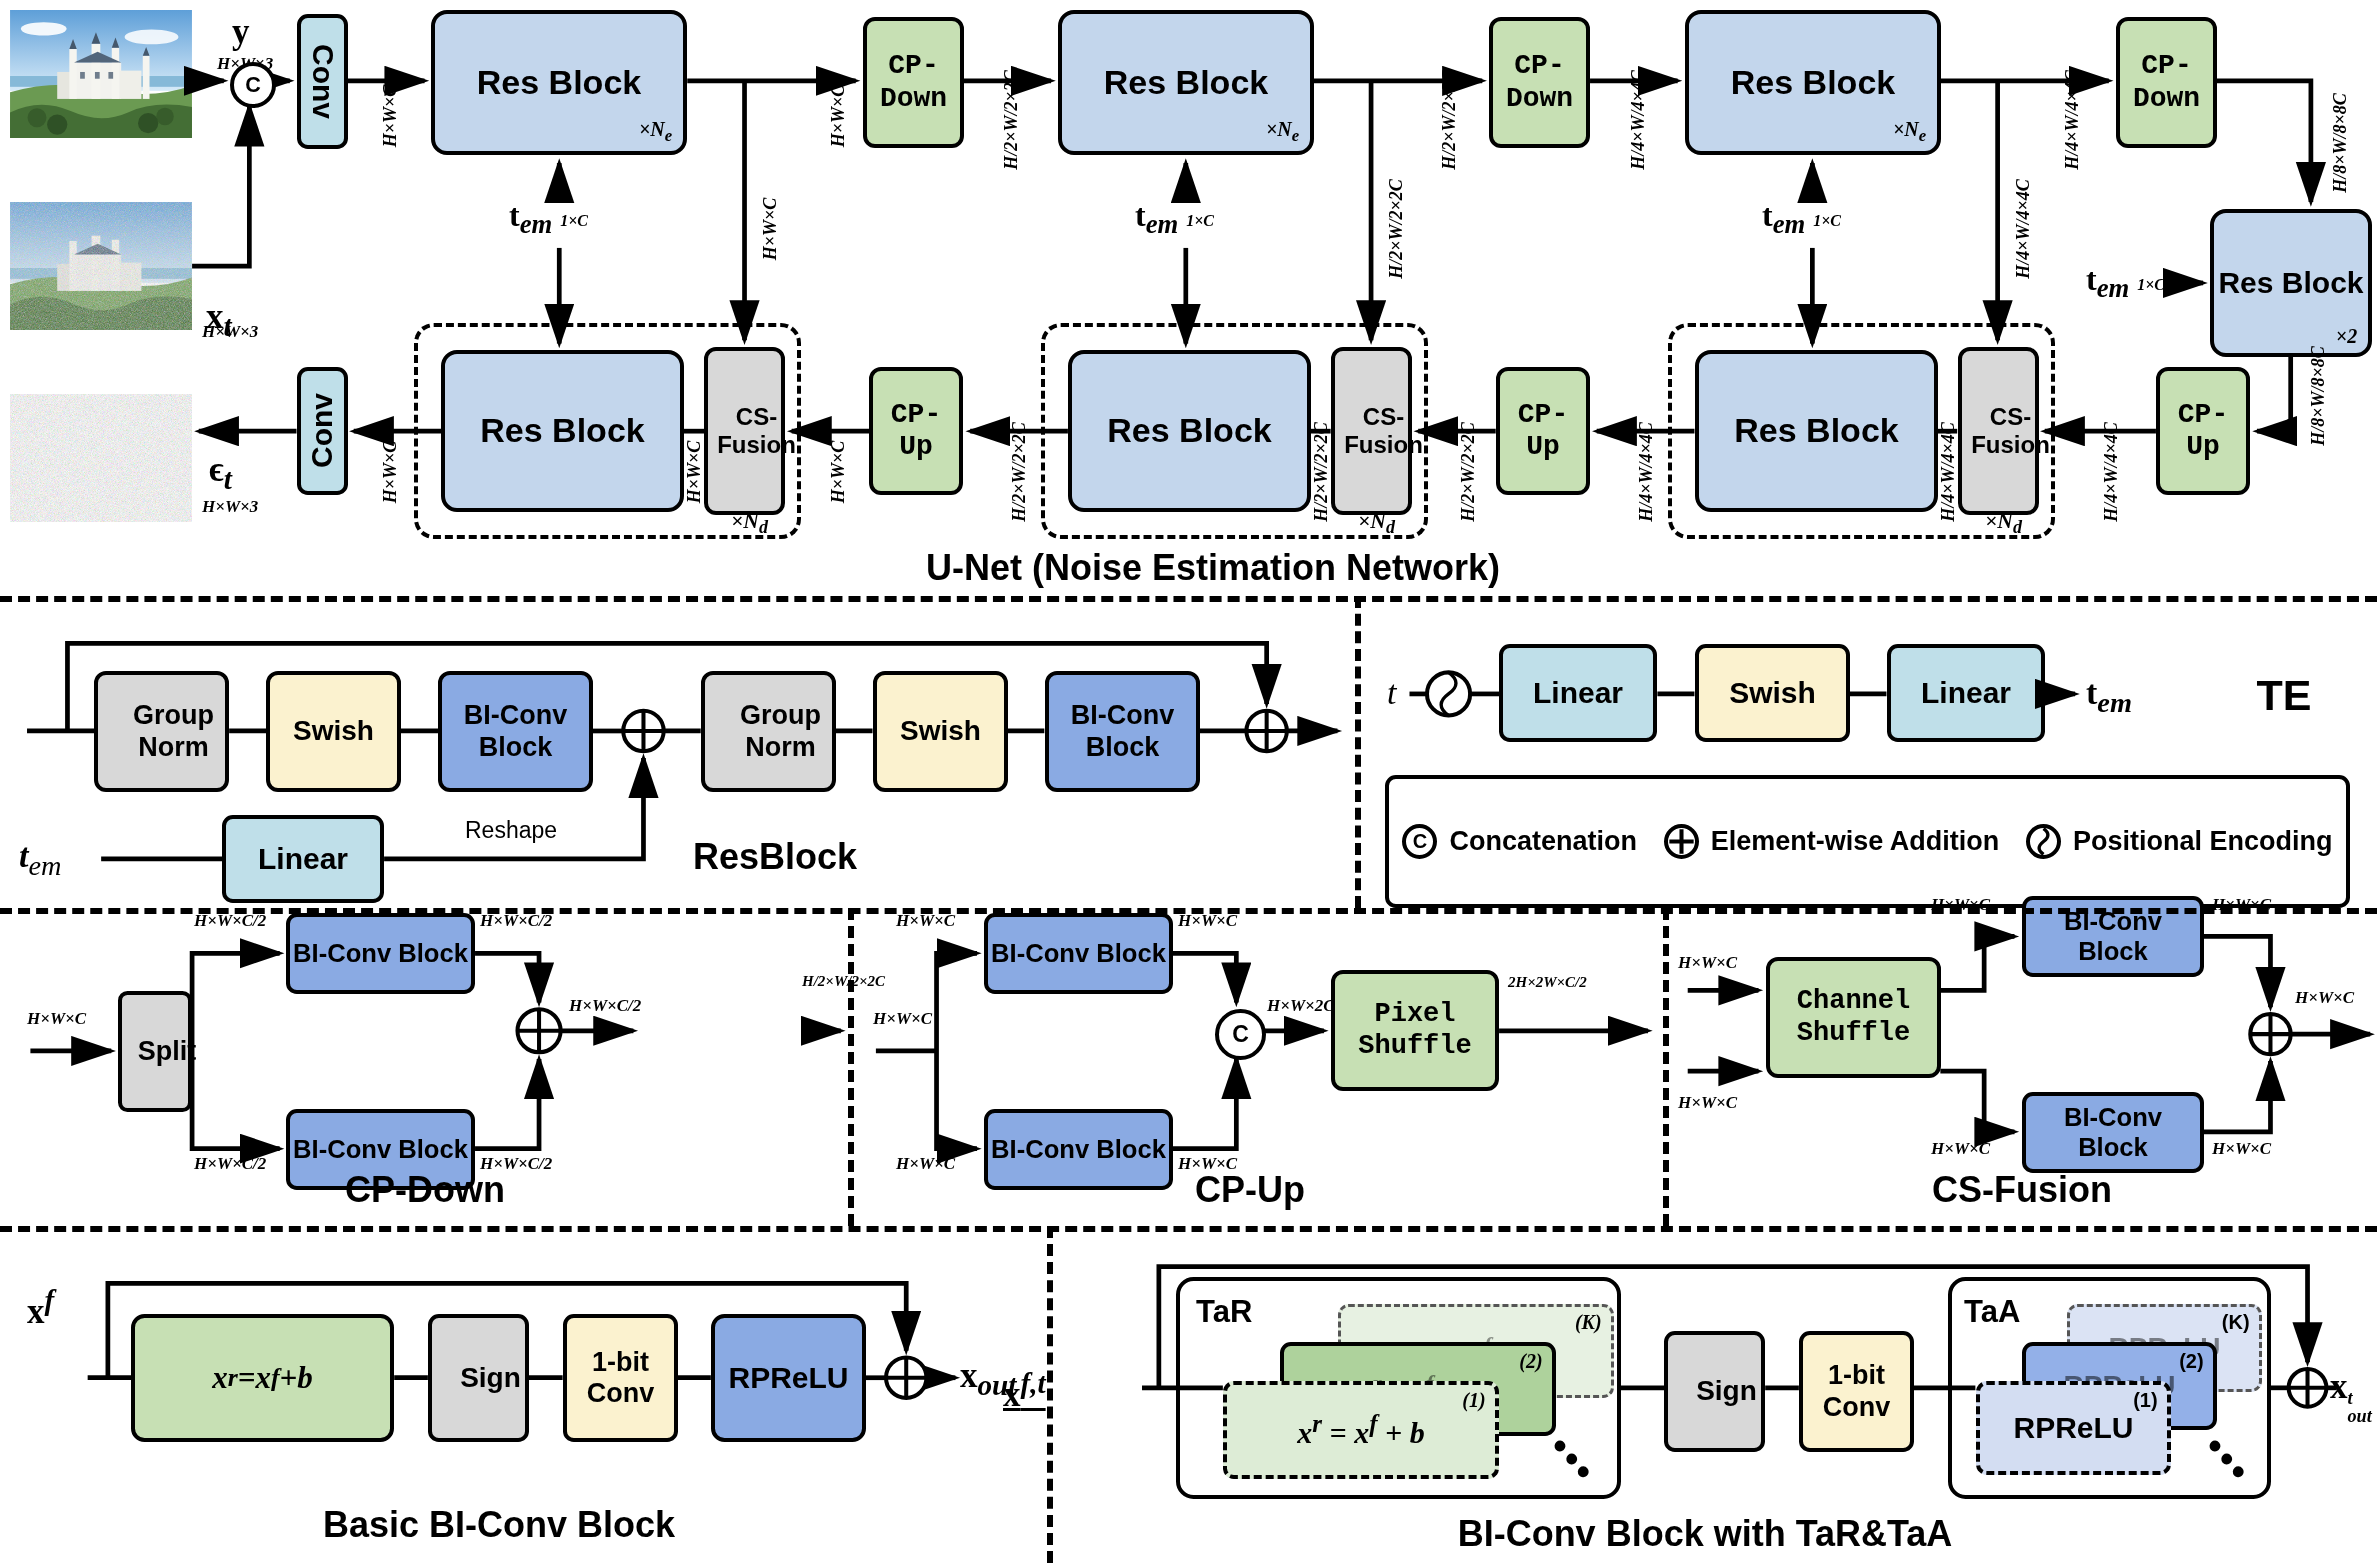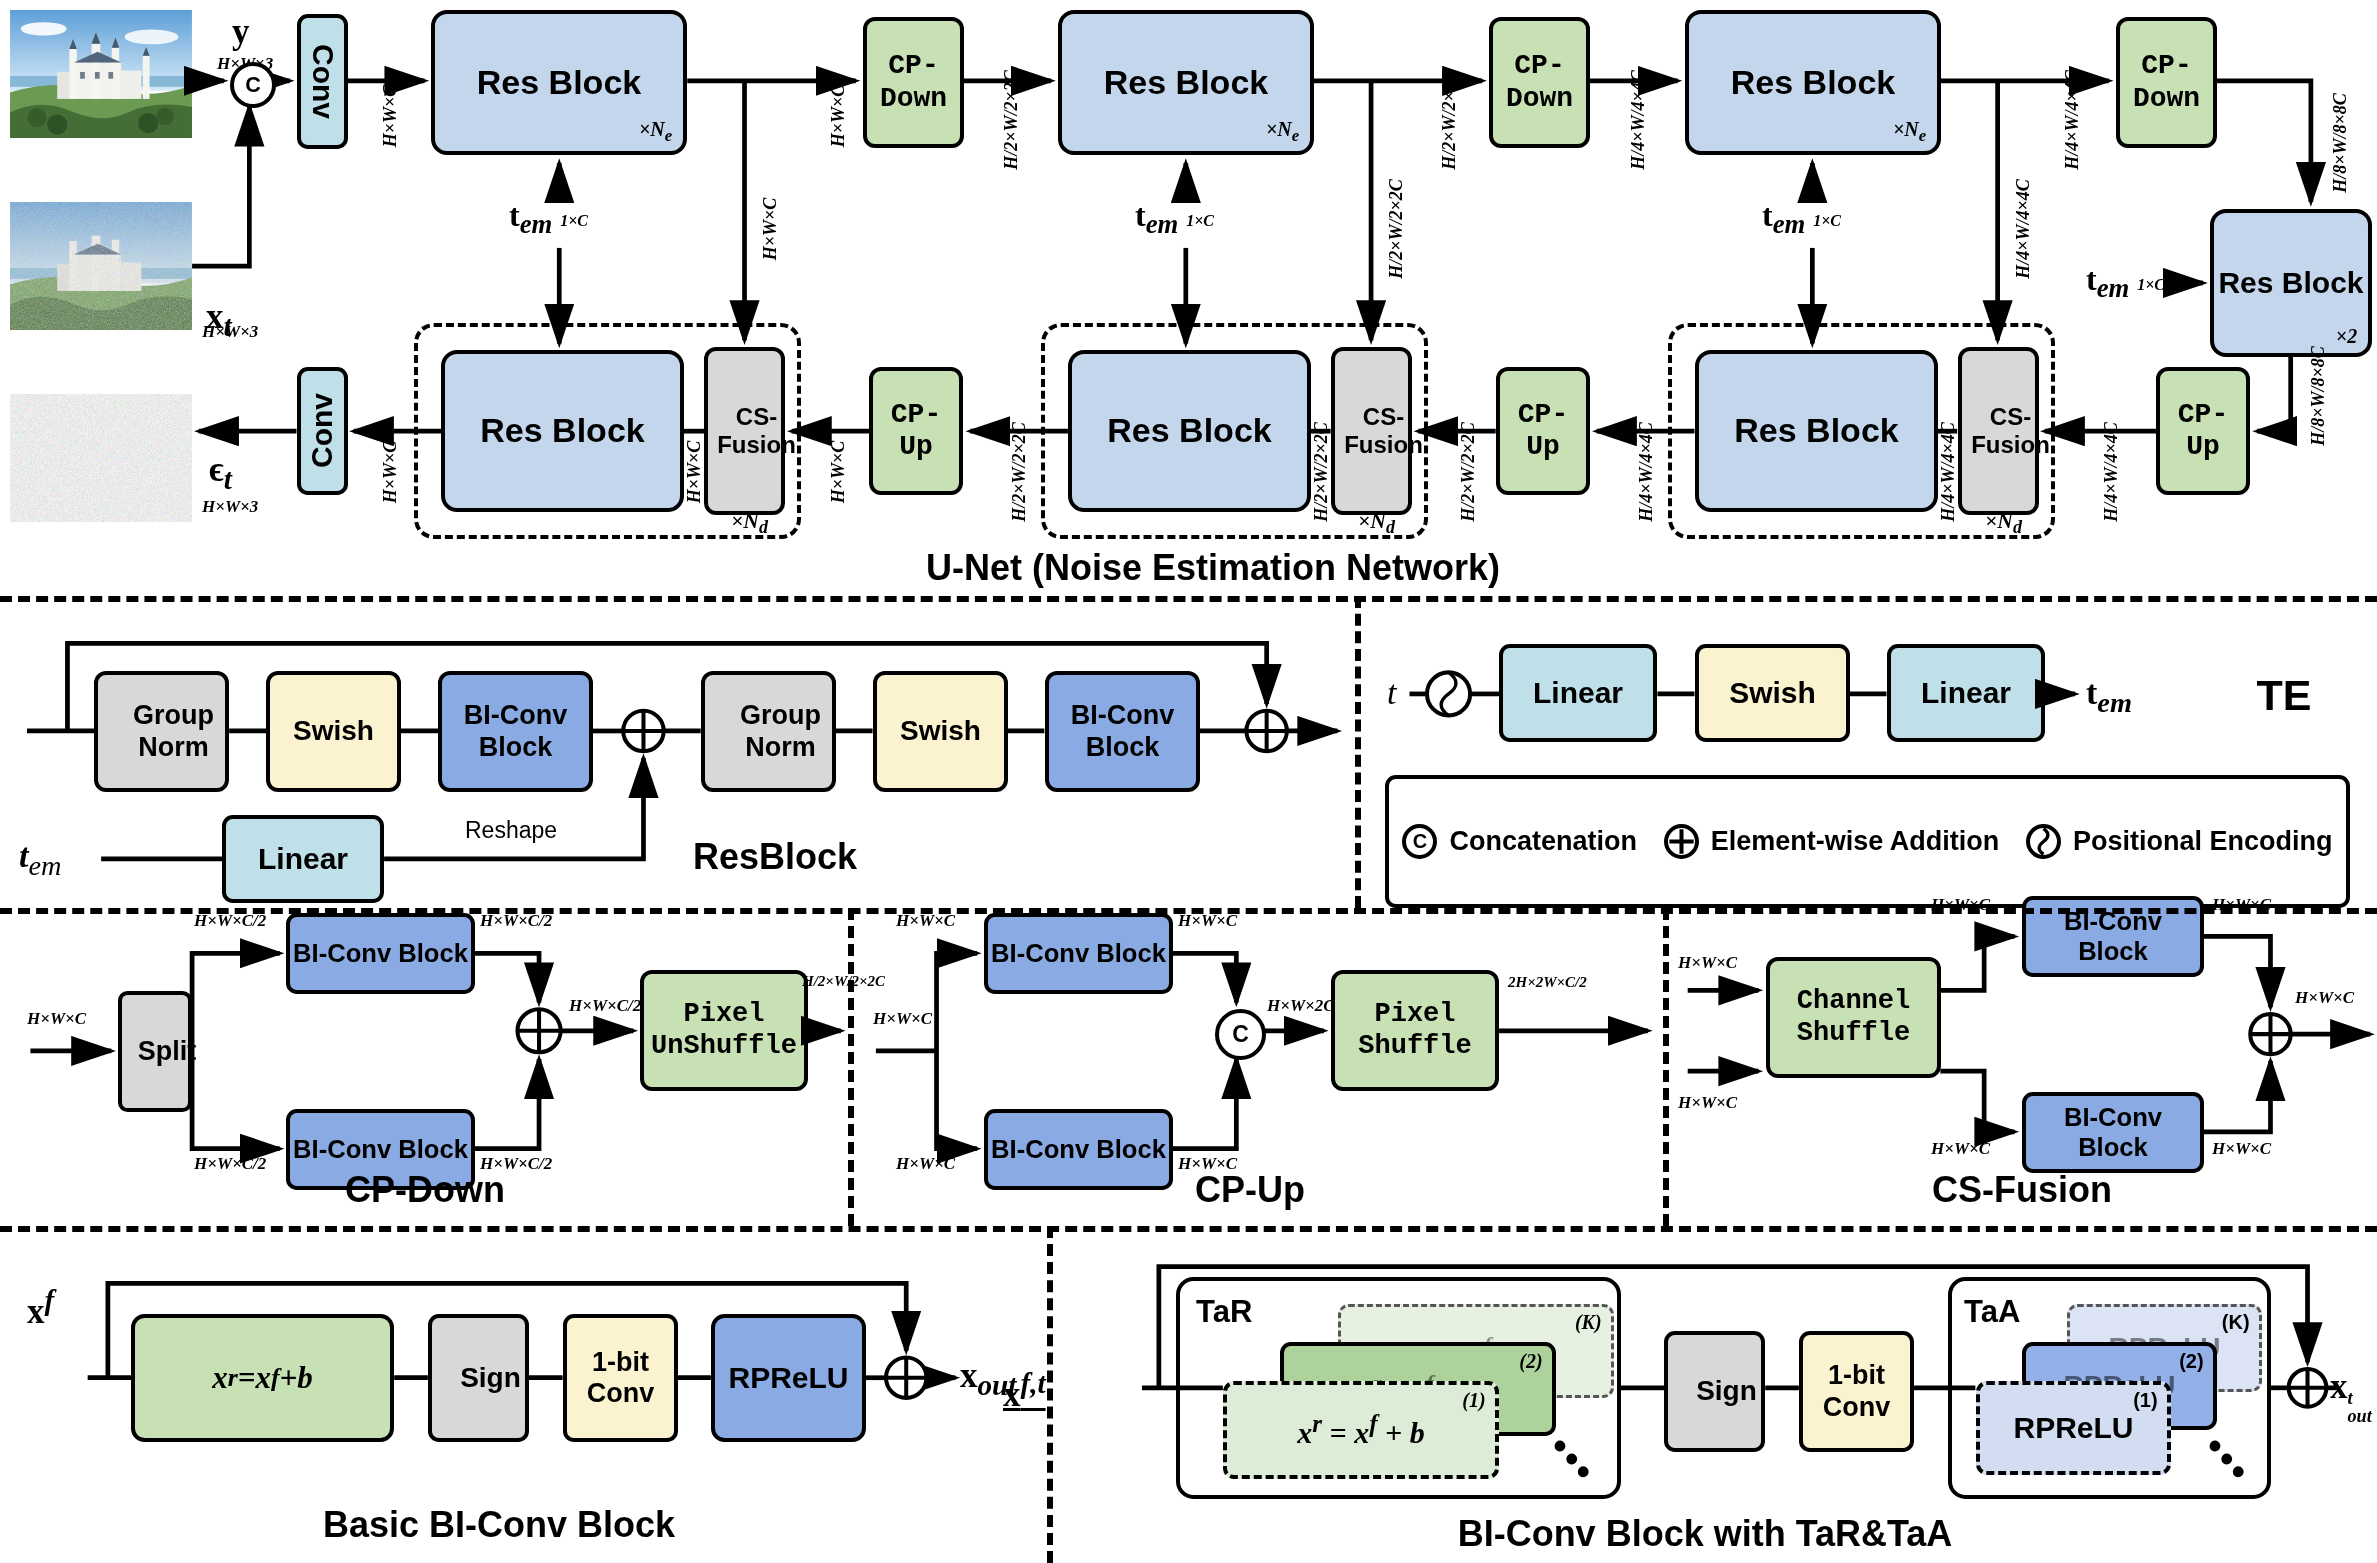--- a/index.html
+++ b/index.html
@@ -303,21 +303,20 @@
 
   <span class="dimh" style="left:27px;top:1009px;">H×W×C</span>
   <div class="bx gray" style="left:118px;top:991px;width:74px;height:121px;font-size:27px;border-radius:9.4px;">Split</div>
   <div class="bx dblue" style="left:286px;top:913px;width:189px;height:81px;font-size:25.6px;border-radius:10.8px;">BI-Conv Block</div>
   <div class="bx dblue" style="left:286px;top:1109px;width:189px;height:81px;font-size:25.6px;border-radius:10.8px;">BI-Conv Block</div>
   <span class="dimh" style="left:194px;top:911px;">H×W×C/2</span>
   <span class="dimh" style="left:480px;top:911px;">H×W×C/2</span>
   <span class="dimh" style="left:194px;top:1154px;">H×W×C/2</span>
   <span class="dimh" style="left:480px;top:1154px;">H×W×C/2</span>
   <span class="dimh" style="left:569px;top:996px;">H×W×C/2</span>
-  <div class="bx green" style="left:640px;top:970px;width:168px;height:121px;font-size:27px;border-radius:12px;">Pixel UnShuffle</div>
   <span class="dimh" style="left:802px;top:973px;font-size:15px;">H/2×W/2×2C</span>
   <div class="title" style="left:425px;top:1169px;">CP-Down</div>
 
   <span class="dimh" style="left:873px;top:1009px;">H×W×C</span>
   <div class="bx dblue" style="left:984px;top:913px;width:189px;height:81px;font-size:25.6px;border-radius:10.8px;">BI-Conv Block</div>
   <div class="bx dblue" style="left:984px;top:1109px;width:189px;height:81px;font-size:25.6px;border-radius:10.8px;">BI-Conv Block</div>
   <span class="dimh" style="left:896px;top:911px;">H×W×C</span>
   <span class="dimh" style="left:1178px;top:911px;">H×W×C</span>
   <span class="dimh" style="left:896px;top:1154px;">H×W×C</span>
   <span class="dimh" style="left:1178px;top:1154px;">H×W×C</span>

